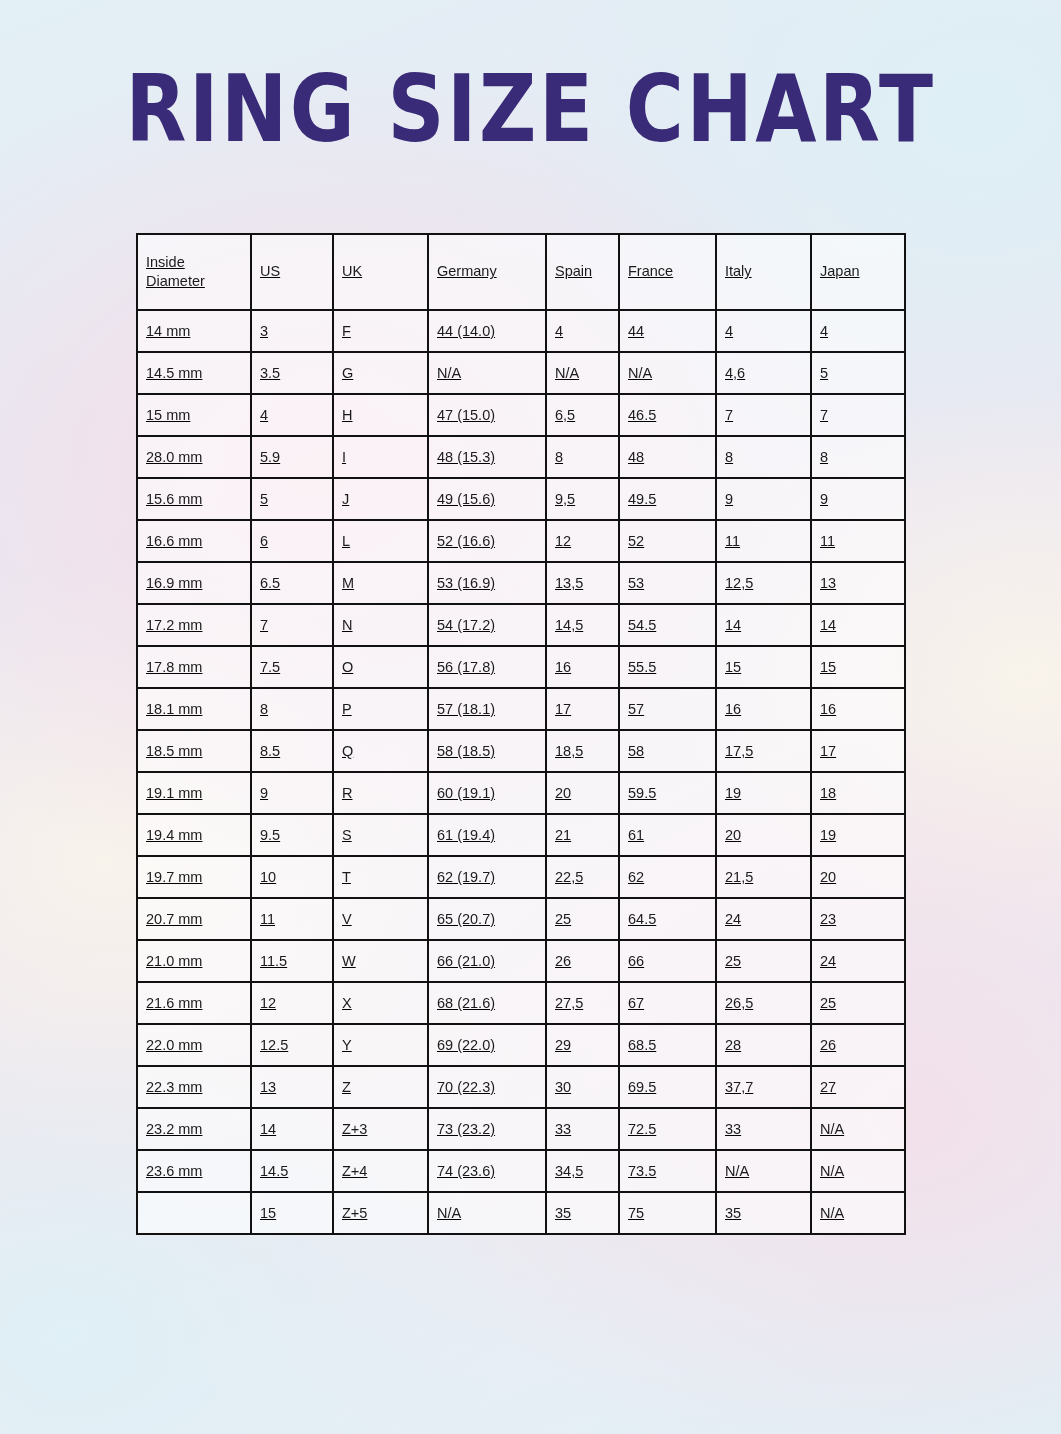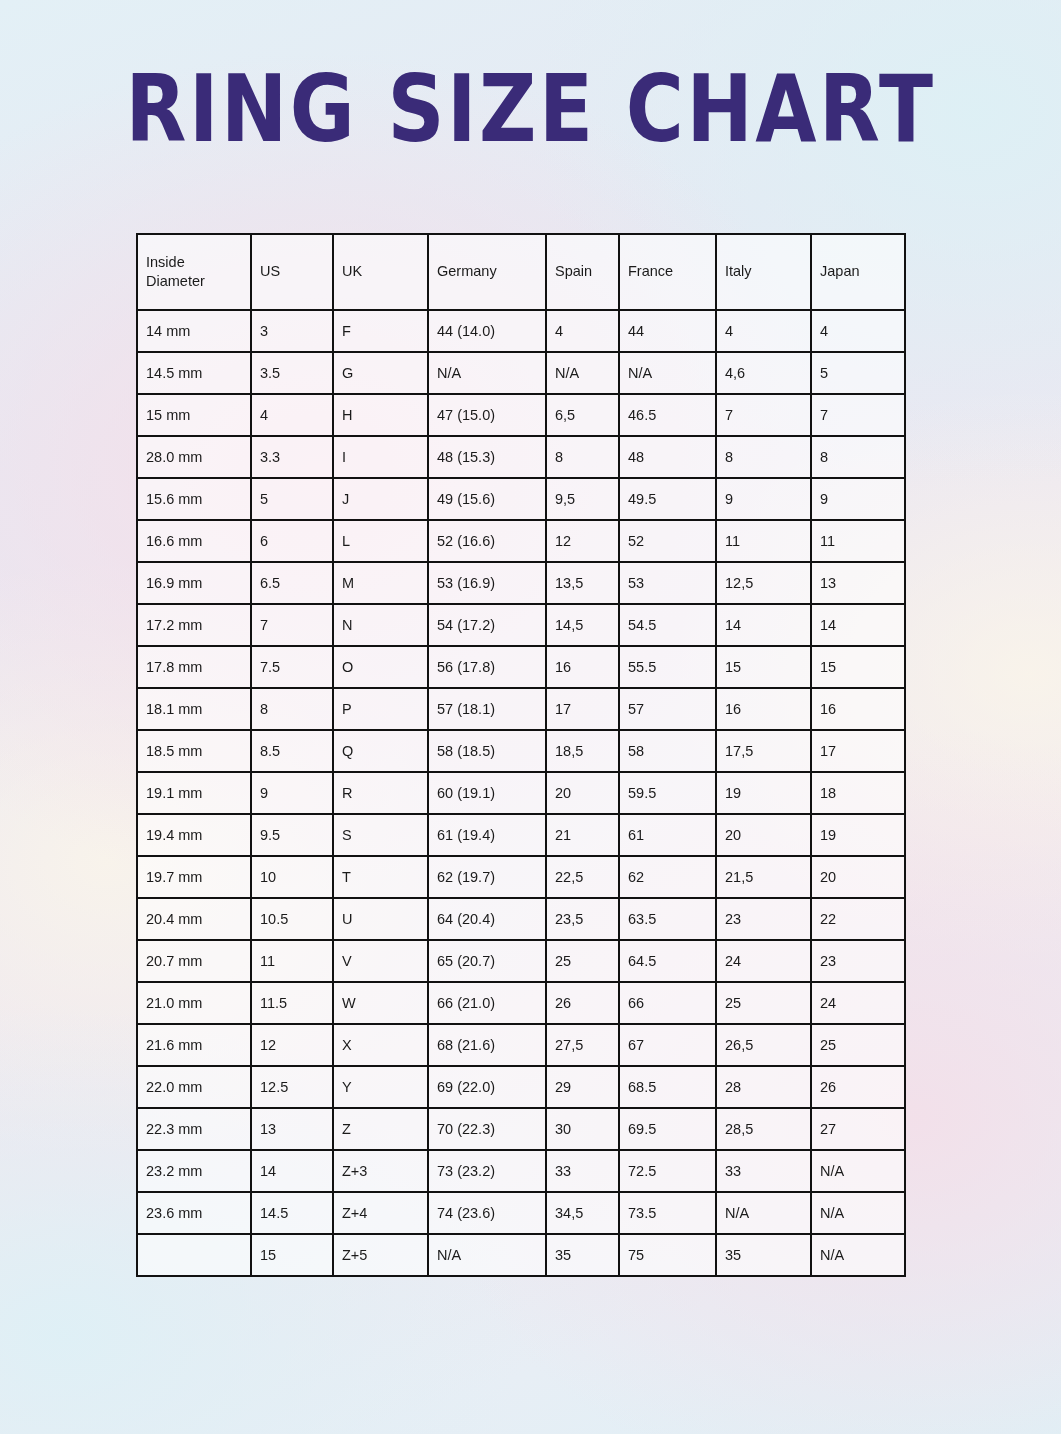--- a/index.html
+++ b/index.html
@@ -54,20 +54,21 @@
     transform-origin: 50% 50%;
     white-space: nowrap;
   }
 
   
   .table-wrap {
     position: absolute;
     left: 136px;
     top: 233px;
     width: 768px;
+    text-decoration: underline;
   }
   table.size-chart {
     border-collapse: collapse;
     width: 768px;
     table-layout: fixed;
     background: rgba(255,255,255,0.40);
   }
   table.size-chart th,
   table.size-chart td {
     border: 2px solid #111111;
@@ -158,21 +159,21 @@
             <td>4</td>
             <td>H</td>
             <td>47 (15.0)</td>
             <td>6,5</td>
             <td>46.5</td>
             <td>7</td>
             <td>7</td>
           </tr>
           <tr>
             <td>28.0 mm</td>
-            <td>3.3</td>
+            <td>5.9</td>
             <td>I</td>
             <td>48 (15.3)</td>
             <td>8</td>
             <td>48</td>
             <td>8</td>
             <td>8</td>
           </tr>
           <tr>
             <td>15.6 mm</td>
             <td>5</td>
@@ -267,30 +268,20 @@
             <td>19.7 mm</td>
             <td>10</td>
             <td>T</td>
             <td>62 (19.7)</td>
             <td>22,5</td>
             <td>62</td>
             <td>21,5</td>
             <td>20</td>
           </tr>
           <tr>
-            <td>20.4 mm</td>
-            <td>10.5</td>
-            <td>U</td>
-            <td>64 (20.4)</td>
-            <td>23,5</td>
-            <td>63.5</td>
-            <td>23</td>
-            <td>22</td>
-          </tr>
-          <tr>
             <td>20.7 mm</td>
             <td>11</td>
             <td>V</td>
             <td>65 (20.7)</td>
             <td>25</td>
             <td>64.5</td>
             <td>24</td>
             <td>23</td>
           </tr>
           <tr>
@@ -323,21 +314,21 @@
             <td>28</td>
             <td>26</td>
           </tr>
           <tr>
             <td>22.3 mm</td>
             <td>13</td>
             <td>Z</td>
             <td>70 (22.3)</td>
             <td>30</td>
             <td>69.5</td>
-            <td>28,5</td>
+            <td>37,7</td>
             <td>27</td>
           </tr>
           <tr>
             <td>23.2 mm</td>
             <td>14</td>
             <td>Z+3</td>
             <td>73 (23.2)</td>
             <td>33</td>
             <td>72.5</td>
             <td>33</td>

